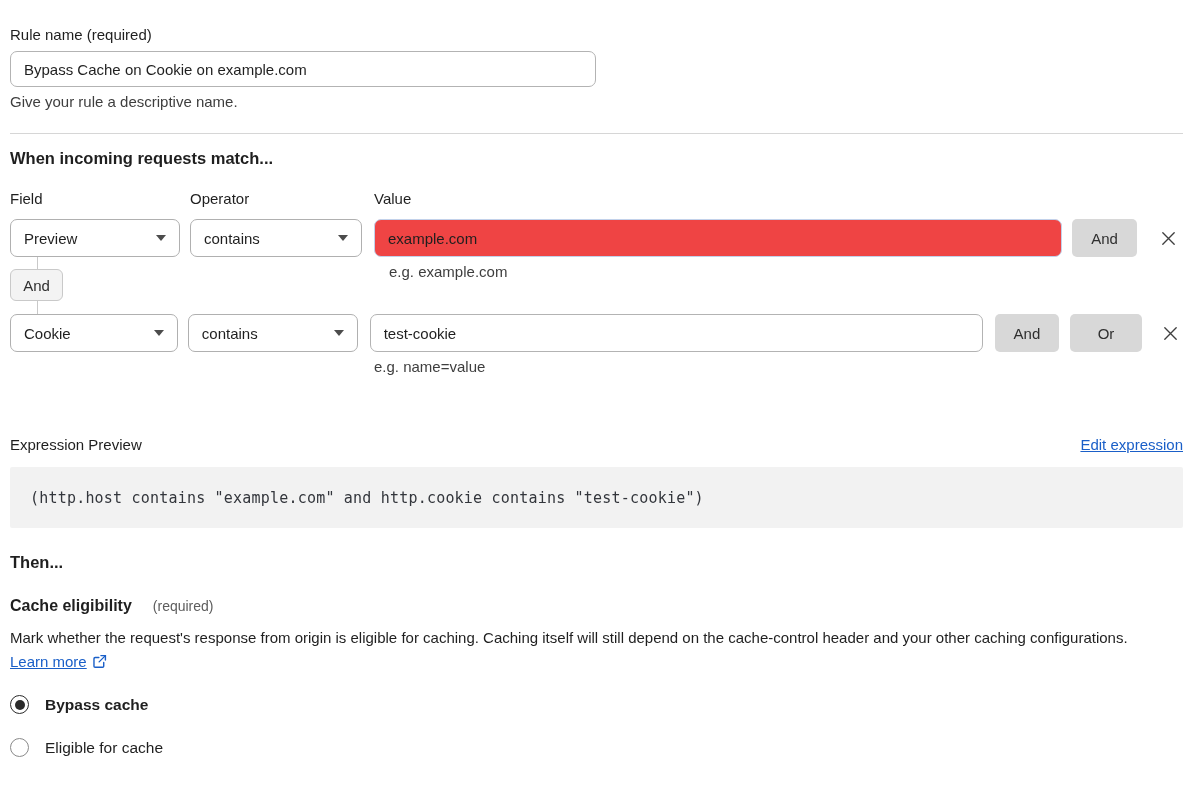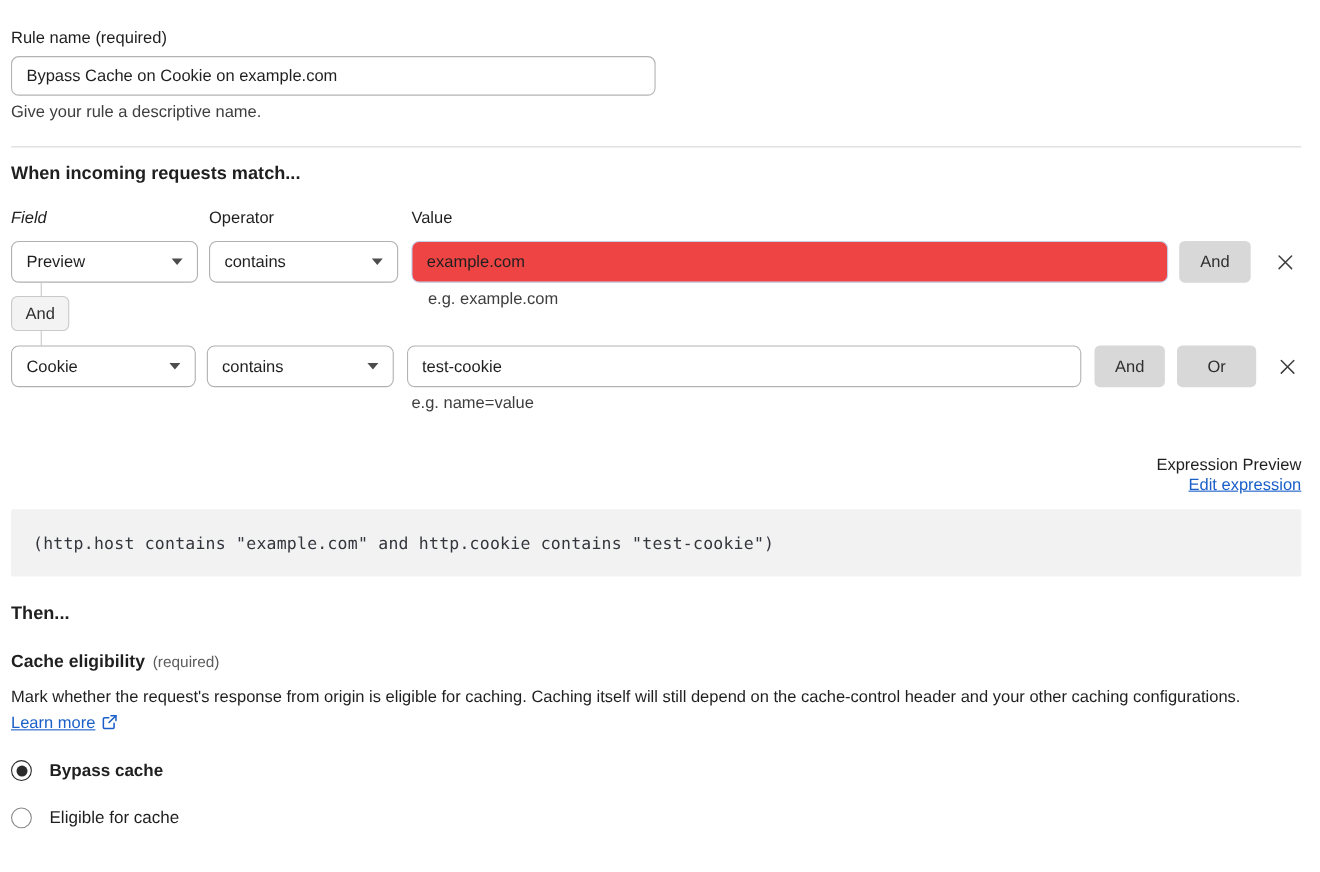--- a/index.html
+++ b/index.html
@@ -30,21 +30,21 @@
     color: #1f1f1f; background: #fff; outline: none;
   }
 
   .helper { margin-top: 6px; font-size: 15px; color: #3e3e3e; line-height: 18px; }
 
   .divider { margin: 22px 0 0 0; border: none; border-top: 1px solid #d6d6d6; width: 1173px; }
 
   .section-heading { margin-top: 14px; font-size: 16.5px; font-weight: 700; line-height: 20px; }
 
   .col-labels { display: flex; margin-top: 22px; font-size: 15px; line-height: 17px; }
-  .col-field { width: 180px; font-style: italic; }
+  .col-field { width: 180px; }
   .col-op { width: 184px; }
 
   .cond-row { display: flex; align-items: stretch; margin-top: 12px; height: 38px; }
 
   .select {
     position: relative; background: #fff;
     border: 1px solid #b0b0b0; border-radius: 7px;
     display: flex; align-items: center;
     padding: 0 30px 0 13px; font-size: 15px; cursor: pointer;
   }
@@ -90,35 +90,35 @@
     width: 53px; height: 32px;
     background: #f3f3f3; border: 1px solid #c9c9c9; border-radius: 6px;
     display: flex; align-items: center; justify-content: center;
     font-size: 15px; color: #2f2f2f; cursor: pointer;
     font-family: "Liberation Sans", sans-serif;
   }
   .hint-abs { position: absolute; left: 379px; top: 6px; font-size: 15px; color: #3e3e3e; }
   .hint-2 { margin-left: 364px; margin-top: 6px; font-size: 15px; color: #3e3e3e; line-height: 18px; }
 
   .expr-header {
-    display: flex; justify-content: space-between; align-items: flex-end;
-    margin-top: 38px; font-size: 15px; line-height: 18px; flex-direction: column;
+    display: flex; justify-content: space-between; align-items: flex-start;
+    margin-top: 60px; font-size: 15px; line-height: 18px;
   }
   .link { color: #1a5fc8; text-decoration: underline; cursor: pointer; }
 
   .code-block {
     margin-top: 13px; height: 61px; background: #f2f2f2; border-radius: 2px;
     display: flex; align-items: center; padding: 0 20px;
     font-family: "DejaVu Sans Mono", monospace;
     font-size: 15px; color: #33363c; letter-spacing: 0.2px;
   }
 
   .then-heading { margin-top: 24px; font-size: 16.5px; font-weight: 700; line-height: 20px; }
 
-  .elig-row { margin-top: 24px; display: flex; align-items: baseline; gap: 7px; }
+  .elig-row { margin-top: 24px; display: flex; align-items: baseline; gap: 21px; }
   .elig-label { font-size: 16px; font-weight: 700; line-height: 20px; }
   .elig-req { font-size: 14px; color: #5d5d5d; }
 
   .desc { margin-top: 10px; font-size: 15px; line-height: 24px; max-width: 1150px; color: #1f1f1f; }
   .ext-icon { display: inline-block; vertical-align: -2px; margin-left: 5px; }
 
   .radio-row { display: flex; align-items: center; cursor: pointer; }
   .radio-row-1 { margin-top: 19px; }
   .radio-row-2 { margin-top: 24px; }
   .radio {

